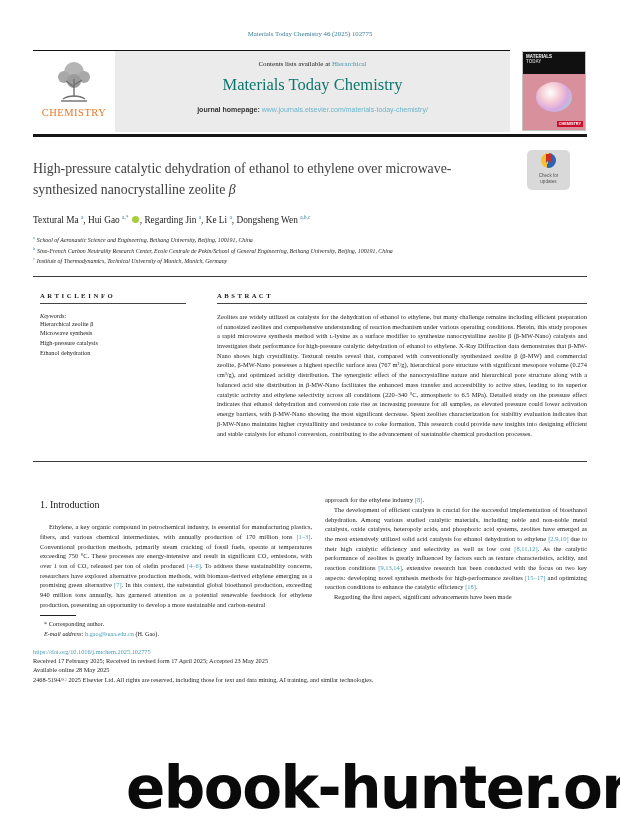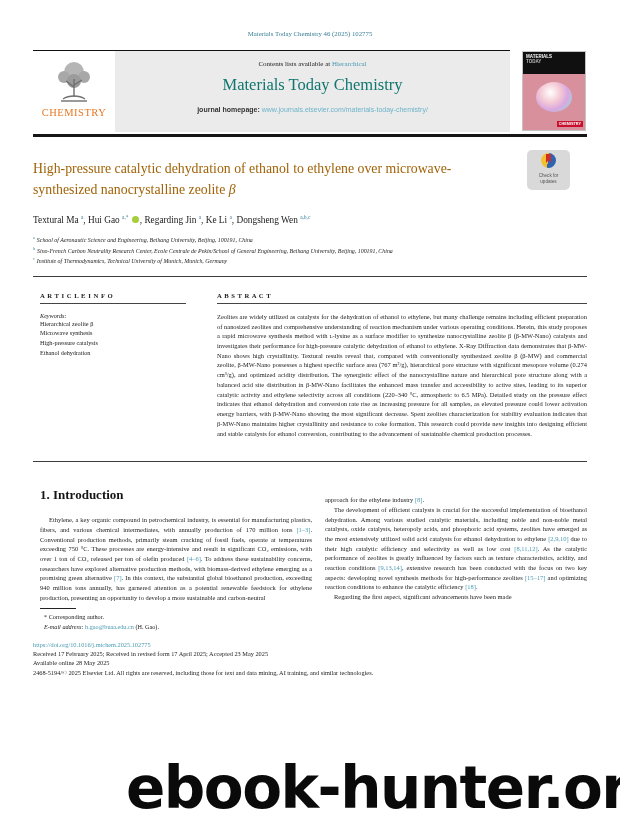--- a/index.html
+++ b/index.html
@@ -24,21 +24,21 @@
   .cover-band{background:#101010;height:20px;padding:2px 0 0 3px;}
   .cover-brand{font-family:"Liberation Sans",sans-serif;font-weight:bold;color:#fff;font-size:4.5px;line-height:1.2;}
   .cover-sub{color:#bbb;}
   .cover-sphere{width:36px;height:30px;border-radius:50%;margin:8px auto 0;
      background:radial-gradient(circle at 40% 35%, #ffffff 0%, #f4c9d4 35%, #d9a7e0 60%, #9fd3d8 85%, #c98fae 100%);}
   .cover-badge{position:absolute;right:2px;bottom:3px;background:#c8102e;color:#fff;
      font-family:"Liberation Sans",sans-serif;font-size:3.8px;font-weight:bold;padding:1px 2px;}
   .thick-rule{margin:2px 33px 0;height:3px;background:#161616;width:554px;}
   
   .title-row{margin:22px 33px 0;position:relative;}
-  .article-title{width:478px;font-size:13.8px;line-height:1.5;color:#a16207;}
+  .article-title{width:478px;font-size:13.8px;line-height:1.5;color:#404040;}
   .check-badge{position:absolute;left:494px;top:-9px;width:43px;height:40px;background:#d9d9d9;
      border-radius:5px;text-align:center;padding-top:3px;box-sizing:border-box;cursor:pointer;}
   .cm-circle{display:inline-block;width:15px;height:15px;border-radius:50%;
      background:linear-gradient(100deg,#f3c12f 48%,#2d64b2 48%);position:relative;}
   .cm-bookmark{position:absolute;left:5px;top:1px;width:5px;height:9px;background:#d02c2a;
      clip-path:polygon(0 0,100% 0,100% 100%,50% 70%,0 100%);}
   .check-label{font-size:4.6px;color:#555;line-height:1.25;font-family:"Liberation Sans",sans-serif;margin-top:1px;}
   
   .authors{margin:14px 33px 0;font-size:9.3px;color:#1a1a1a;}
   .sup{vertical-align:super;font-size:58%;color:#3a7f97;}
@@ -55,21 +55,21 @@
   .sec-head{font-size:6.7px;font-weight:bold;letter-spacing:0.5px;color:#222;}
   .sec-rule{border-bottom:0.9px solid #444;margin:4px 0 8px;}
   .kw-label{font-size:6.2px;font-style:italic;color:#222;}
   .kw-item{font-size:6.2px;line-height:1.55;color:#222;}
   .abstract-text{font-size:6.45px;line-height:1.51;text-align:justify;color:#1d1d1d;}
   .rule-thin2{margin:23px 33px 0;border-top:0.8px solid #3c3c3c;}
   
   .columns{margin:21px 33px 0;display:flex;}
   .col-left{width:272px;padding-left:7px;}
   .col-right{flex:1;margin-left:13px;padding-top:12px;}
-  .intro-head{font-size:13px;font-weight:bold;margin:4px 0 12px;color:#151515;}
+  .intro-head{font-size:10px;font-weight:normal;margin:16px 0 12px;color:#151515;}
   .body-p{font-size:6.45px;line-height:1.5;text-align:justify;margin:0;color:#1d1d1d;}
   .indent{text-indent:9px;}
   
   .footnote{margin:6px 0 0 40px;}
   .fn-rule{width:36px;border-top:0.9px solid #222;margin-bottom:3px;}
   .fn-line{font-size:6.2px;line-height:1.5;color:#1d1d1d;padding-left:4px;}
   .footer-block{margin:9px 33px 0;font-size:6.3px;line-height:1.46;color:#1d1d1d;}
   .doi{color:#4a9ab2;cursor:pointer;}
   
   .watermark{position:absolute;left:126px;top:754px;font-family:"DejaVu Sans","Liberation Sans",sans-serif;

